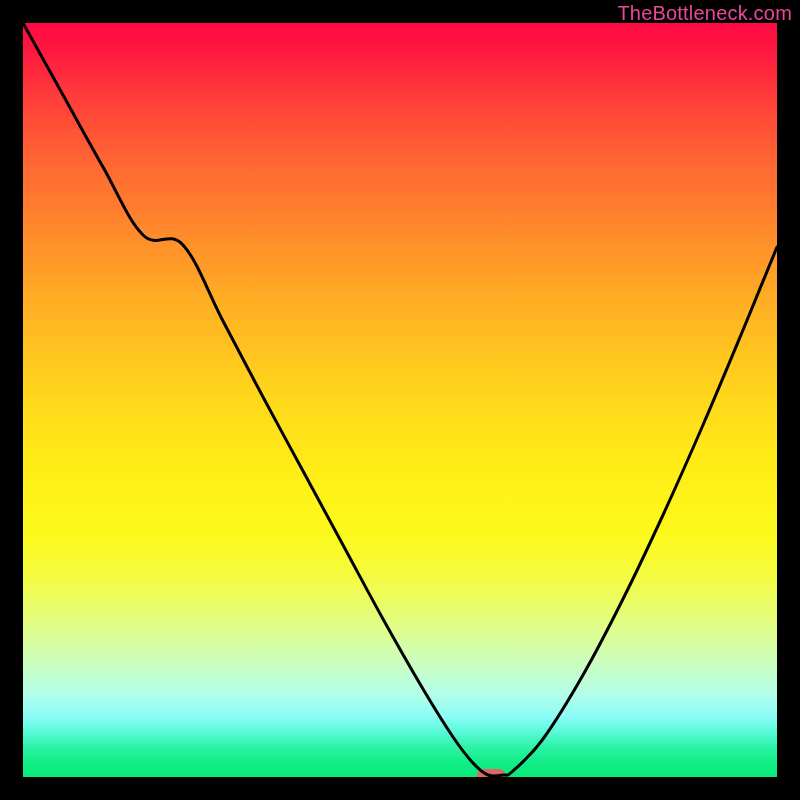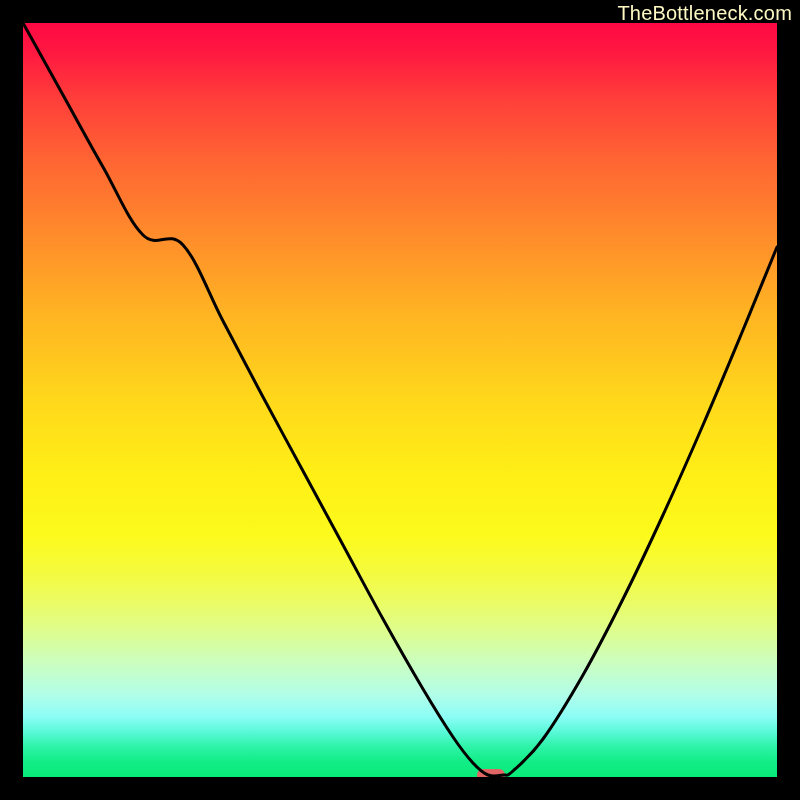--- a/index.html
+++ b/index.html
@@ -66,21 +66,21 @@
     height: 12px;
     border-radius: 6px;
     background: #e06666;
     z-index: 1;
     transform: translate(-50%, -50%);
   }
   .watermark {
     position: absolute;
     top: 2px;
     right: 8px;
-    color: #fef9c3;
+    color: #ec4899;
     font-size: 20px;
     font-weight: 400;
     z-index: 3;
     letter-spacing: 0.2px;
   }
 </style>
 </head>
 <body>
 
 <div class="chart-container">

